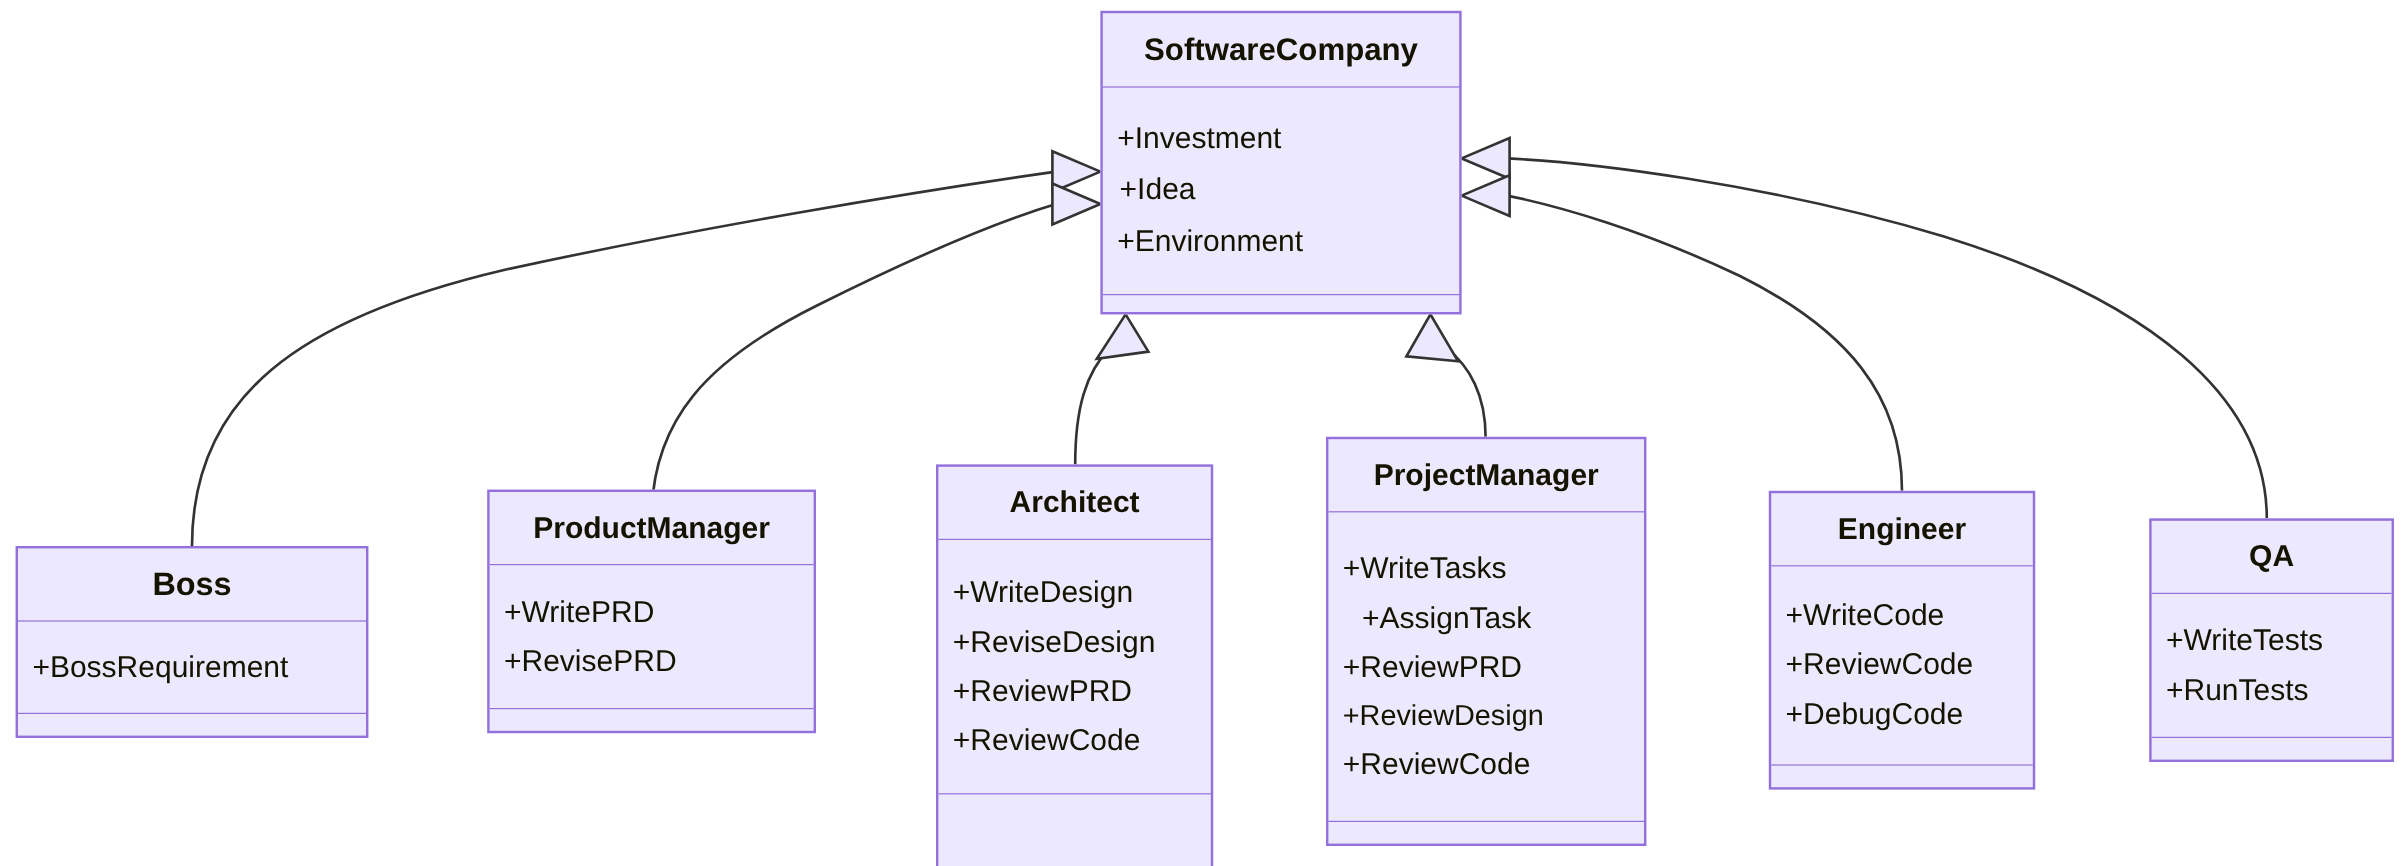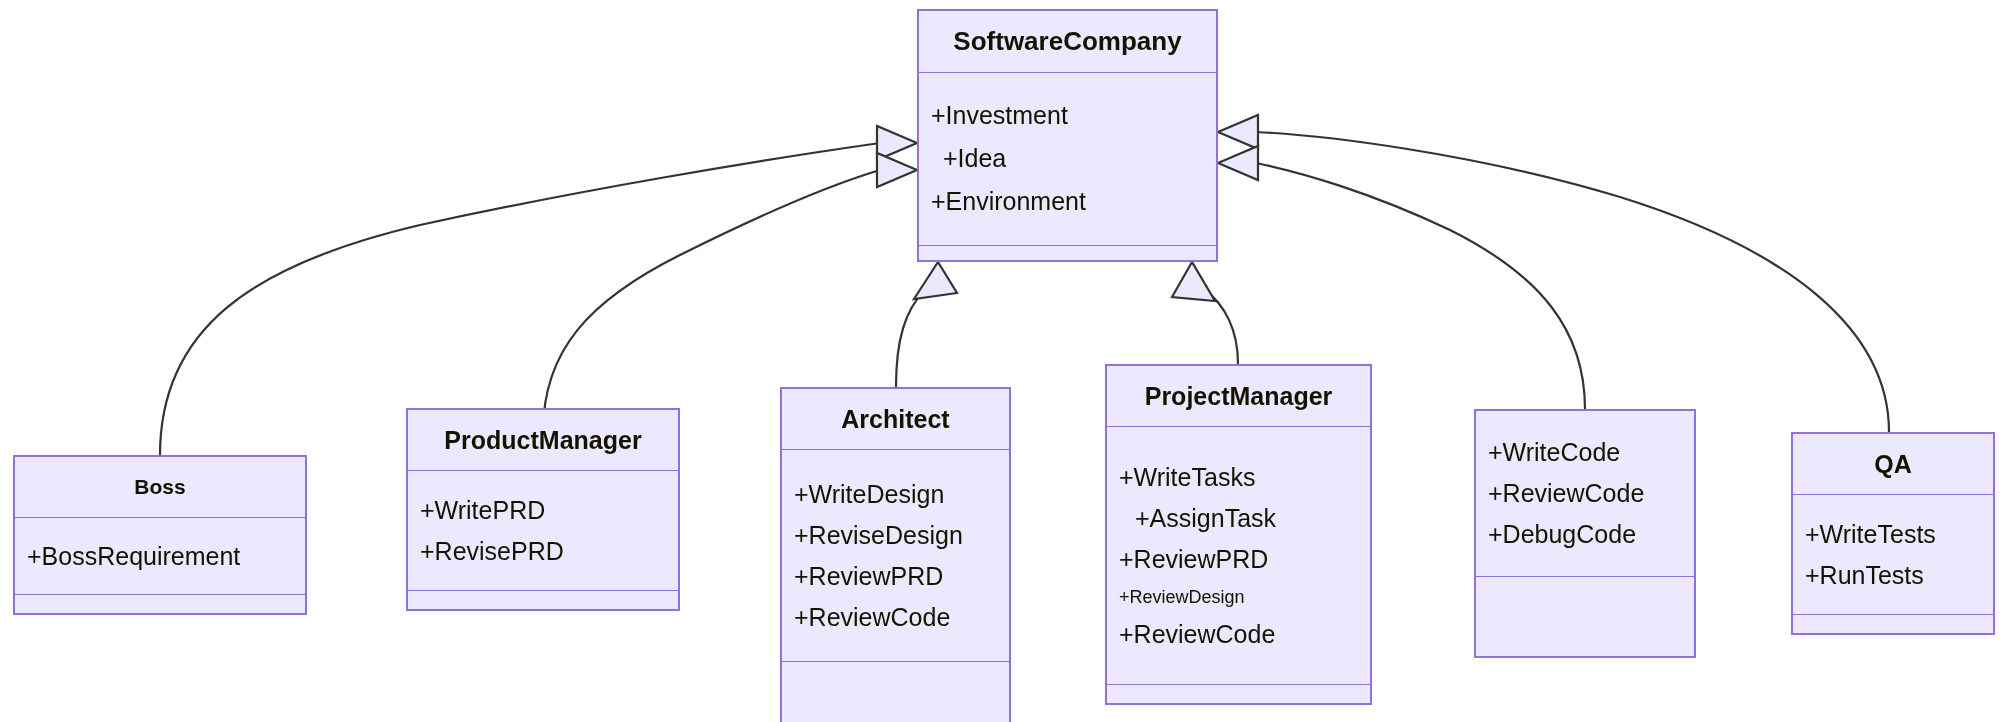--- a/index.html
+++ b/index.html
@@ -97,28 +97,28 @@
 
       <polygon points="938,262 914,299 957,293"></polygon>
       <polygon points="1192,262 1172,297 1215,301"></polygon>
     </g>
   </svg>
 
   <div class="uml-class" style="left:917px; top:9px; width:301px; height:253px;">
     <div class="uml-header" style="height:62px; font-size:26px;">SoftwareCompany</div>
     <div class="uml-members" style="height:174px;">
       <div class="uml-member" style="font-size:25px; margin:9px 0;">+Investment</div>
-      <div class="uml-member" style="font-size:25px; margin:9px 12px;">+Idea</div>
+      <div class="uml-member" style="font-size:25px; margin:9px 2px;">+Idea</div>
       <div class="uml-member" style="font-size:25px; margin:9px 0;">+Environment</div>
     </div>
     <div class="uml-methods"></div>
   </div>
 
   <div class="uml-class" style="left:13px; top:455px; width:294px; height:160px;">
-    <div class="uml-header" style="height:61px; font-size:21px;">Boss</div>
+    <div class="uml-header" style="height:61px; font-size:27px;">Boss</div>
     <div class="uml-members" style="height:77px;">
       <div class="uml-member" style="font-size:25px;">+BossRequirement</div>
     </div>
     <div class="uml-methods"></div>
   </div>
 
   <div class="uml-class" style="left:406px; top:408px; width:274px; height:203px;">
     <div class="uml-header" style="height:61px; font-size:25px;">ProductManager</div>
     <div class="uml-members" style="height:120px;">
       <div class="uml-member" style="font-size:25px; margin:8px 0;">+WritePRD</div>
@@ -137,27 +137,28 @@
     </div>
     <div class="uml-methods"></div>
   </div>
 
   <div class="uml-class" style="left:1105px; top:364px; width:267px; height:341px;">
     <div class="uml-header" style="height:61px; font-size:25px;">ProjectManager</div>
     <div class="uml-members" style="height:258px;">
       <div class="uml-member" style="font-size:25px; margin:8px 0;">+WriteTasks</div>
       <div class="uml-member" style="font-size:25px; margin:8px 16px;">+AssignTask</div>
       <div class="uml-member" style="font-size:25px; margin:8px 0;">+ReviewPRD</div>
-      <div class="uml-member" style="font-size:18px; margin:8px 0;">+ReviewDesign</div>
+      <div class="uml-member" style="font-size:24px; margin:8px 0;">+ReviewDesign</div>
       <div class="uml-member" style="font-size:25px; margin:8px 0;">+ReviewCode</div>
     </div>
     <div class="uml-methods"></div>
   </div>
 
   <div class="uml-class" style="left:1474px; top:409px; width:222px; height:249px;">
+    <div class="uml-header" style="height:61px; font-size:25px;">Engineer</div>
     <div class="uml-members" style="height:166px;">
       <div class="uml-member" style="font-size:25px; margin:8px 0;">+WriteCode</div>
       <div class="uml-member" style="font-size:25px; margin:8px 0;">+ReviewCode</div>
       <div class="uml-member" style="font-size:25px; margin:8px 0;">+DebugCode</div>
     </div>
     <div class="uml-methods"></div>
   </div>
 
   <div class="uml-class" style="left:1791px; top:432px; width:204px; height:203px;">
     <div class="uml-header" style="height:61px; font-size:25px;">QA</div>

